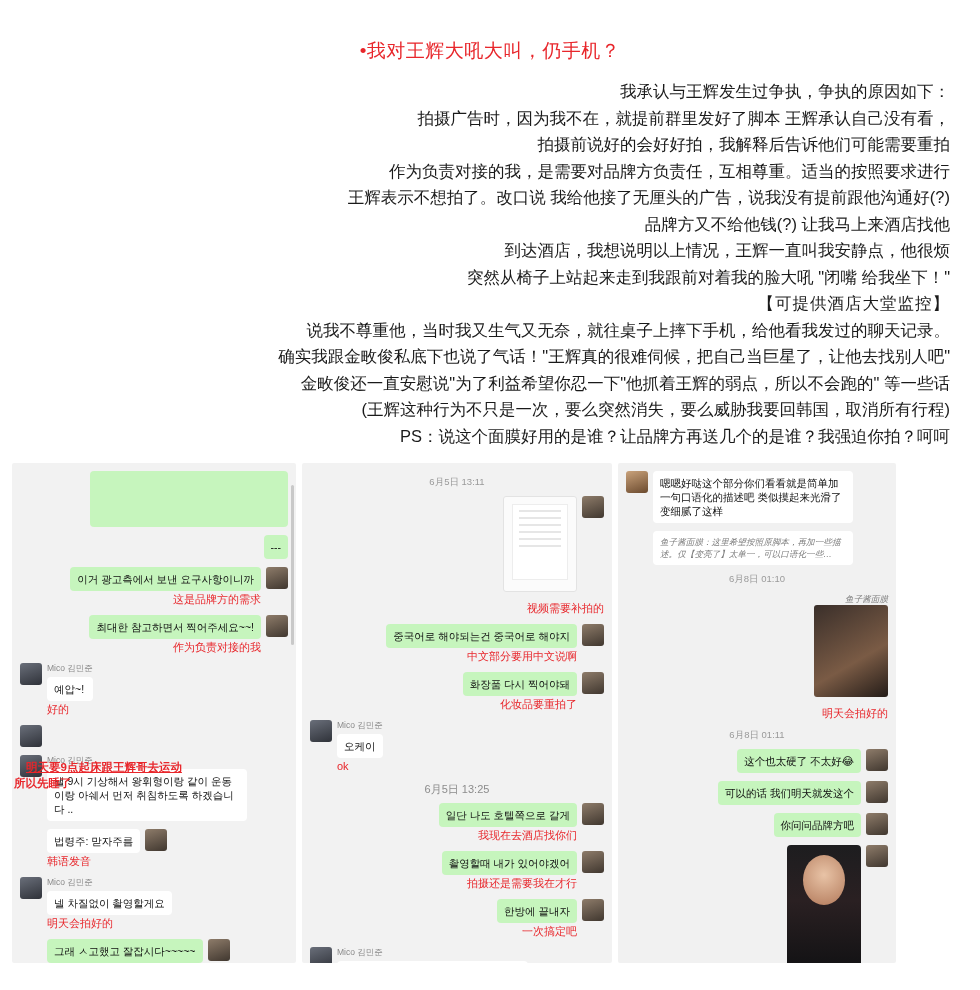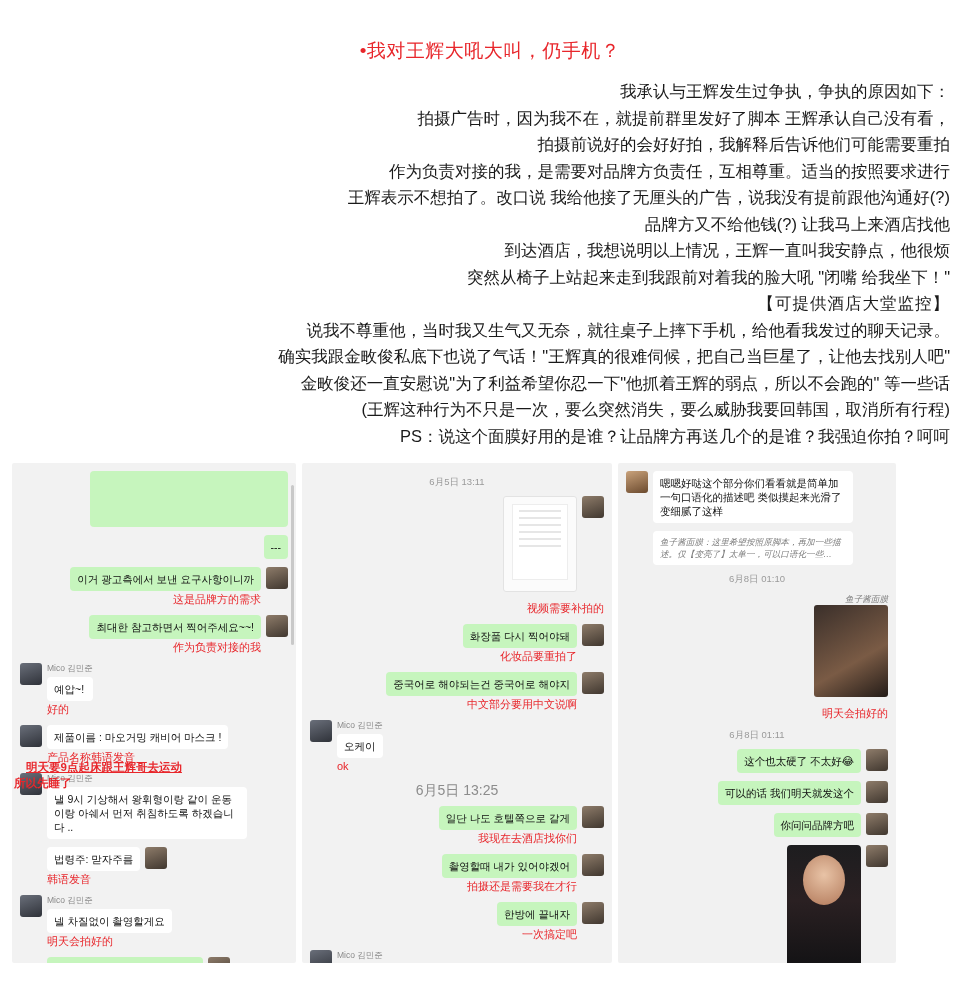--- a/index.html
+++ b/index.html
@@ -137,21 +137,21 @@
     background: radial-gradient(circle at 50% 40%, #e8c3a6, #b2795a);
   }
   .scrollbar {
     position: absolute; right: 2px; top: 22px; width: 3px; height: 160px;
     background: #c9c9c9; border-radius: 2px;
   }
   .small-gray {
     font-size: 8.6px; color: #7d7d7d; line-height: 12px; font-style: italic;
   }
   .pill-time {
-    font-size: 14px; color: #8c8c8c; text-align: center; margin: 3px 0 6px 0;
+    font-size: 11px; color: #8c8c8c; text-align: center; margin: 3px 0 6px 0;
   }
 </style>
 </head>
 <body>
 
 <div class="page">
 
   <div class="headline">•我对王辉大吼大叫，仍手机？</div>
 
   <div class="statement">
@@ -206,24 +206,20 @@
         <div class="avatar"></div>
         <div class="stack">
           <div class="nick">Mico 김민준</div>
           <div class="bubble white">예압~!</div>
           <div class="anno">好的</div>
         </div>
       </div>
 
       <div class="row left">
         <div class="avatar"></div>
-        <div class="stack">
-          <div class="bubble white">제품이름 : 마오거밍 캐비어 마스크 !</div>
-          <div class="anno">产品名称韩语发音</div>
-        </div>
       </div>
 
       <div class="row left">
         <div class="avatar"></div>
         <div class="stack">
           <div class="nick">Mico 김민준</div>
           <div class="bubble white">낼 9시 기상해서 왕휘형이랑 같이 운동이랑 아쉐서 먼저 취침하도록 하겠습니다 ..</div>
         </div>
       </div>
 
@@ -276,30 +272,30 @@
         </div>
         <div class="avatar a2 r"></div>
       </div>
 
       <div class="row right">
         <div class="anno">视频需要补拍的</div>
       </div>
 
       <div class="row right">
         <div class="stack r">
+          <div class="bubble green">중국어로 해야되는건 중국어로 해야지</div>
+          <div class="anno">中文部分要用中文说啊</div>
+        </div>
+        <div class="avatar a2 r"></div>
+      </div>
+
+      <div class="row right">
+        <div class="stack r">
           <div class="bubble green">화장품 다시 찍어야돼</div>
           <div class="anno">化妆品要重拍了</div>
-        </div>
-        <div class="avatar a2 r"></div>
-      </div>
-
-      <div class="row right">
-        <div class="stack r">
-          <div class="bubble green">중국어로 해야되는건 중국어로 해야지</div>
-          <div class="anno">中文部分要用中文说啊</div>
         </div>
         <div class="avatar a2 r"></div>
       </div>
 
       <div class="row left">
         <div class="avatar"></div>
         <div class="stack">
           <div class="nick">Mico 김민준</div>
           <div class="bubble white">오케이</div>
           <div class="anno">ok</div>

